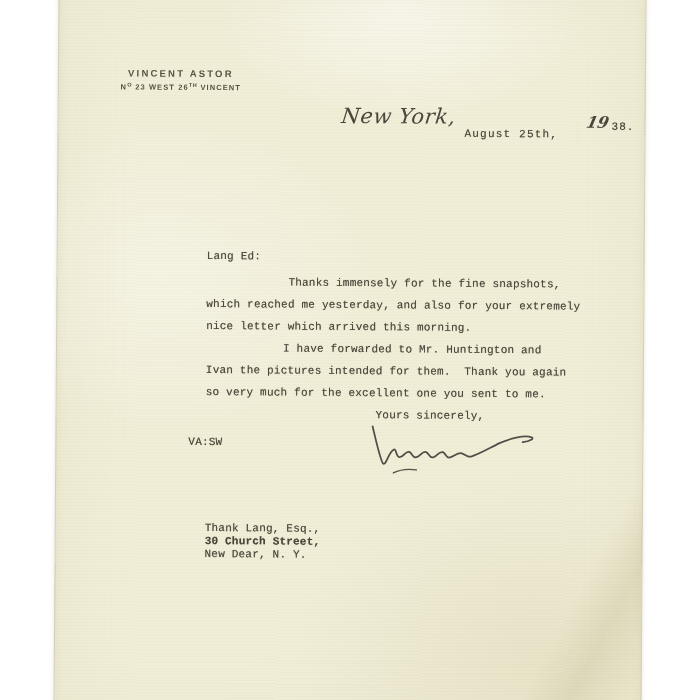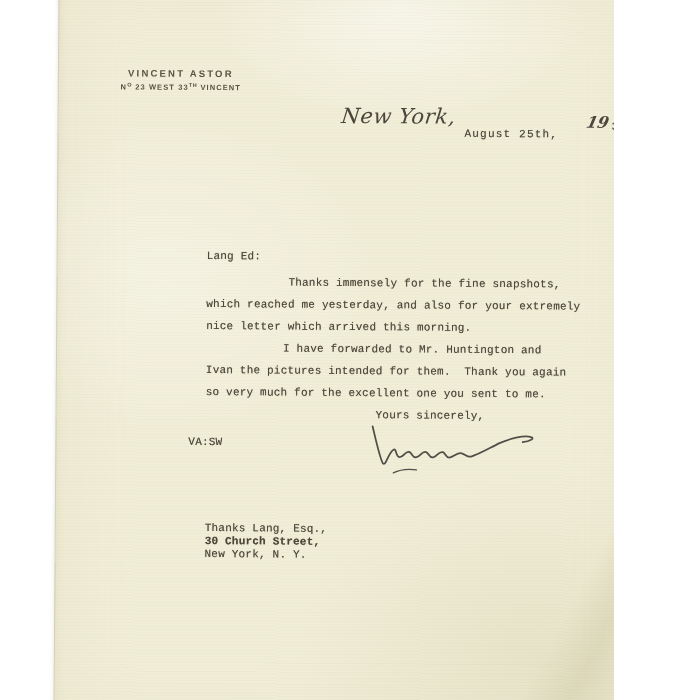--- a/index.html
+++ b/index.html
@@ -1,17 +1,17 @@
 <!DOCTYPE html>
 <html style="--bg: #ffffff; --paper: #f1eed8; --ink: #4a4639; --letterhead-ink: #5a5342; --script-ink: #4b473d;"><head>
 <meta charset="utf-8">
 <style>
   html,body{margin:0;padding:0;background:#fff;}
   .scene{
-    position:relative;width:614px;height:700px;overflow:hidden;
+    position:relative;width:700px;height:700px;overflow:hidden;
     background:var(--bg,#ffffff);
     font-family:"Liberation Sans",sans-serif;
   }
   .paper{
     position:absolute;left:57px;top:-26px;width:586px;height:756px;
     background-color:var(--paper,#f1eed8);
     background-image:
       repeating-linear-gradient(0deg, rgba(130,122,88,0.03) 0px, rgba(130,122,88,0.03) 1px, transparent 1px, transparent 3px),
       radial-gradient(ellipse 260px 150px at 58% 5%, rgba(255,255,255,0.5), transparent 70%),
       radial-gradient(ellipse 300px 220px at 18% 40%, rgba(255,255,255,0.28), transparent 70%),
@@ -67,21 +67,21 @@
   .l-addr3{left:149px;top:574px;}
 </style>
 </head>
 <body>
 
 <div class="scene">
   <div class="paper">
 
     <header class="letterhead">
       <div class="lh-name">VINCENT ASTOR</div>
-      <div class="lh-addr"><span>N</span><span class="sup">O</span><span> 23 WEST 33</span><span class="sup">TH</span><span> VINCENT</span></div>
+      <div class="lh-addr"><span>N</span><span class="sup">O</span><span> 23 WEST 26</span><span class="sup">TH</span><span> VINCENT</span></div>
     </header>
 
     <span class="script city-script">New York,</span>
     <span class="type typed-date">August 25th,</span>
     <span class="script printed-year">19</span>
     <span class="type typed-year">38.</span>
 
     <div class="type l-sal">Lang Ed:</div>
     <div class="type l-b1">Thanks immensely for the fine snapshots,</div>
     <div class="type l-b2">which reached me yesterday, and also for your extremely</div>
@@ -93,18 +93,18 @@
 
     <svg class="sig" viewBox="0 0 160 55" aria-label="handwritten signature">
       <g fill="none" stroke="#3c3a34" stroke-width="1.7" stroke-linecap="round" stroke-linejoin="round" opacity="0.88">
         <path d="M3 4 C6 16 10 34 13 39 C16 42 18 29 23 26 C26 24 25 33 29 33 C33 33 34 27 38 28 C41 29 41 34 45 33 C49 32 50 27 54 28 C57 29 57 34 61 33 C65 32 66 27 70 28 C73 29 73 34 77 33 C81 32 84 28 88 29 C92 30 93 33 97 32 C104 30 114 24 124 19 C133 15 147 11 154 13 C158 14 153 17 146 18"></path>
         <path d="M23 48 C29 45 37 44 45 45" stroke-width="1.3"></path>
       </g>
     </svg>
 
     <div class="type l-init">VA:SW</div>
 
-    <div class="type l-addr1">Thanks Lang, Esq.,</div>
+    <div class="type l-addr1">Thank Lang, Esq.,</div>
     <div class="type l-addr2">30 Church Street,</div>
-    <div class="type l-addr3">New York, N. Y.</div>
+    <div class="type l-addr3">New Dear, N. Y.</div>
 
   </div>
 </div>
 
 </body></html>

